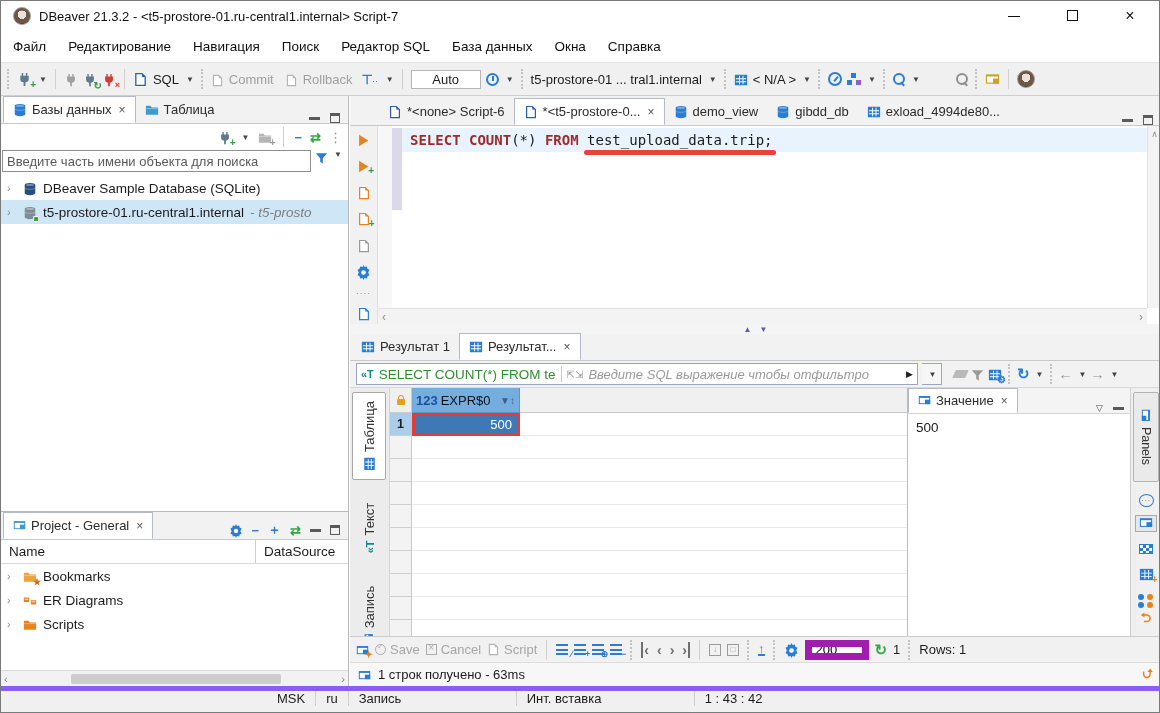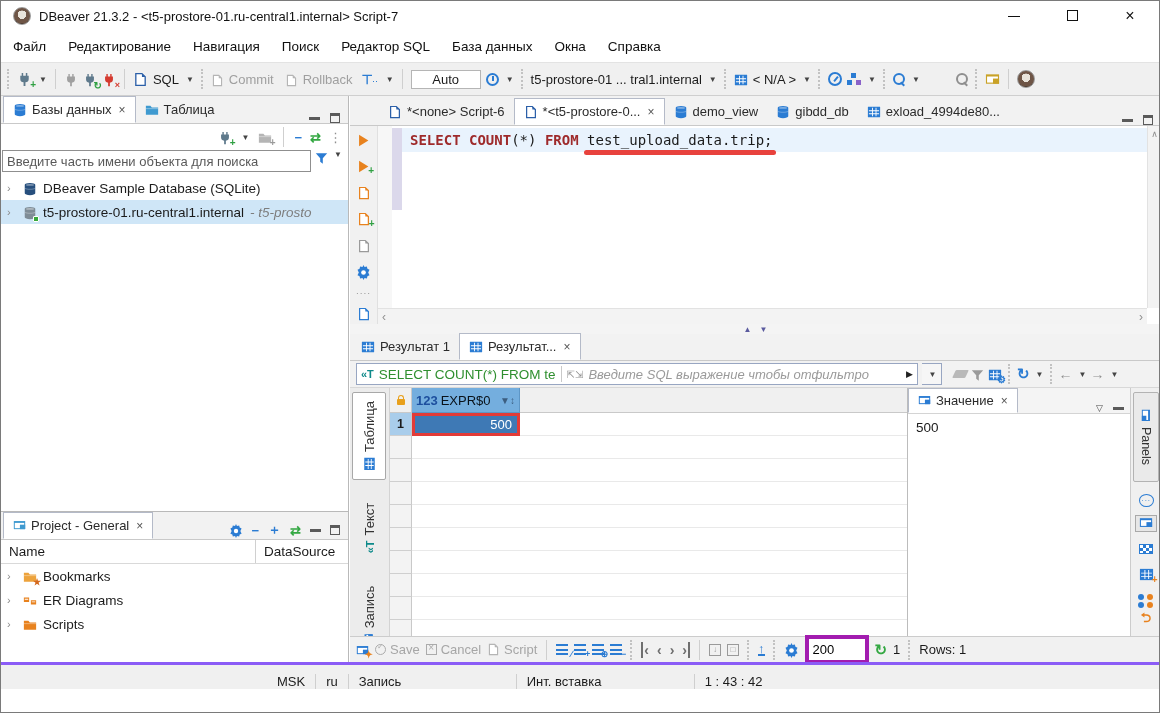--- a/index.html
+++ b/index.html
@@ -178,34 +178,34 @@
   .circ{width:11px;height:11px;border:1.5px solid #ababab;border-radius:50%;display:inline-block;position:relative;}
   .circ:after{content:"✓";position:absolute;left:1px;top:-3px;font-size:8px;color:#ababab;}
   .boxx{width:11px;height:11px;border:1.5px solid #ababab;display:inline-block;position:relative;}
   .boxx:after{content:"×";position:absolute;left:1.5px;top:-3.5px;font-size:10px;color:#ababab;}
   .bars{width:12px;height:11px;background:repeating-linear-gradient(180deg,#2b7cd3 0 2px,transparent 2px 4.5px);
         position:relative;display:inline-block;}
   .bars i{position:absolute;right:-4px;bottom:-4px;font-style:normal;font-size:9px;font-weight:bold;color:#2b7cd3;line-height:1;}
   .navg{color:#6f6f6f;font-size:14px;font-weight:bold;display:flex;align-items:center;gap:8px;}
   .nfirst{border-left:2px solid #6f6f6f;padding-left:1px;}
   .nlast{border-right:2px solid #6f6f6f;padding-right:1px;}
-  .fetchinput{width:64px;height:29px;border:4px solid #a21caf;font-size:13px;padding:0 4px;
+  .fetchinput{width:64px;height:20px;border:7px solid #a21caf;font-size:13px;padding:0 4px;
               font-family:"Liberation Sans",sans-serif;}
   .greenref{color:#34a843;font-weight:bold;font-size:15px;}
   .upexp{color:#2b7cd3;font-weight:bold;border-bottom:2px solid #2b7cd3;line-height:11px;font-size:13px;}
   .grybox{width:12px;height:12px;border:1px solid #9a9a9a;color:#9a9a9a;font-size:8px;display:inline-flex;
           align-items:center;justify-content:center;}
 
   .resstatus{position:absolute;left:0;top:566px;width:100%;height:24px;background:#f7f7f7;border-top:1px solid #dddddd;
              display:flex;align-items:center;gap:7px;padding:0 8px;font-size:13px;}
   .resstatus .right{margin-left:auto;color:#e8821e;font-weight:bold;}
 
   
-  .statusbar{position:absolute;left:0;top:661px;width:100%;height:27px;background:#f0f0f0;border-top:3px solid #8b5cf6;
-             display:flex;align-items:flex-end;font-size:13px;}
+  .statusbar{position:absolute;left:0;top:685px;width:100%;height:27px;background:#f0f0f0;border-top:5px solid #8b5cf6;
+             display:flex;align-items:flex-start;font-size:13px;}
   .seg{display:flex;align-items:center;padding:0 10px;border-right:1px solid #cfcfcf;white-space:nowrap;}
   .seg.empty{border-right:1px solid #cfcfcf;}
   .sgrip{width:4px;border-left:2px dotted #c2c2c2;margin:6px 4px;}
 
   
   .blue{color:#2b7cd3;} .gray{color:#8f8f8f;} .green{color:#34a843;}
 </style>
 </head>
 <body>
 

